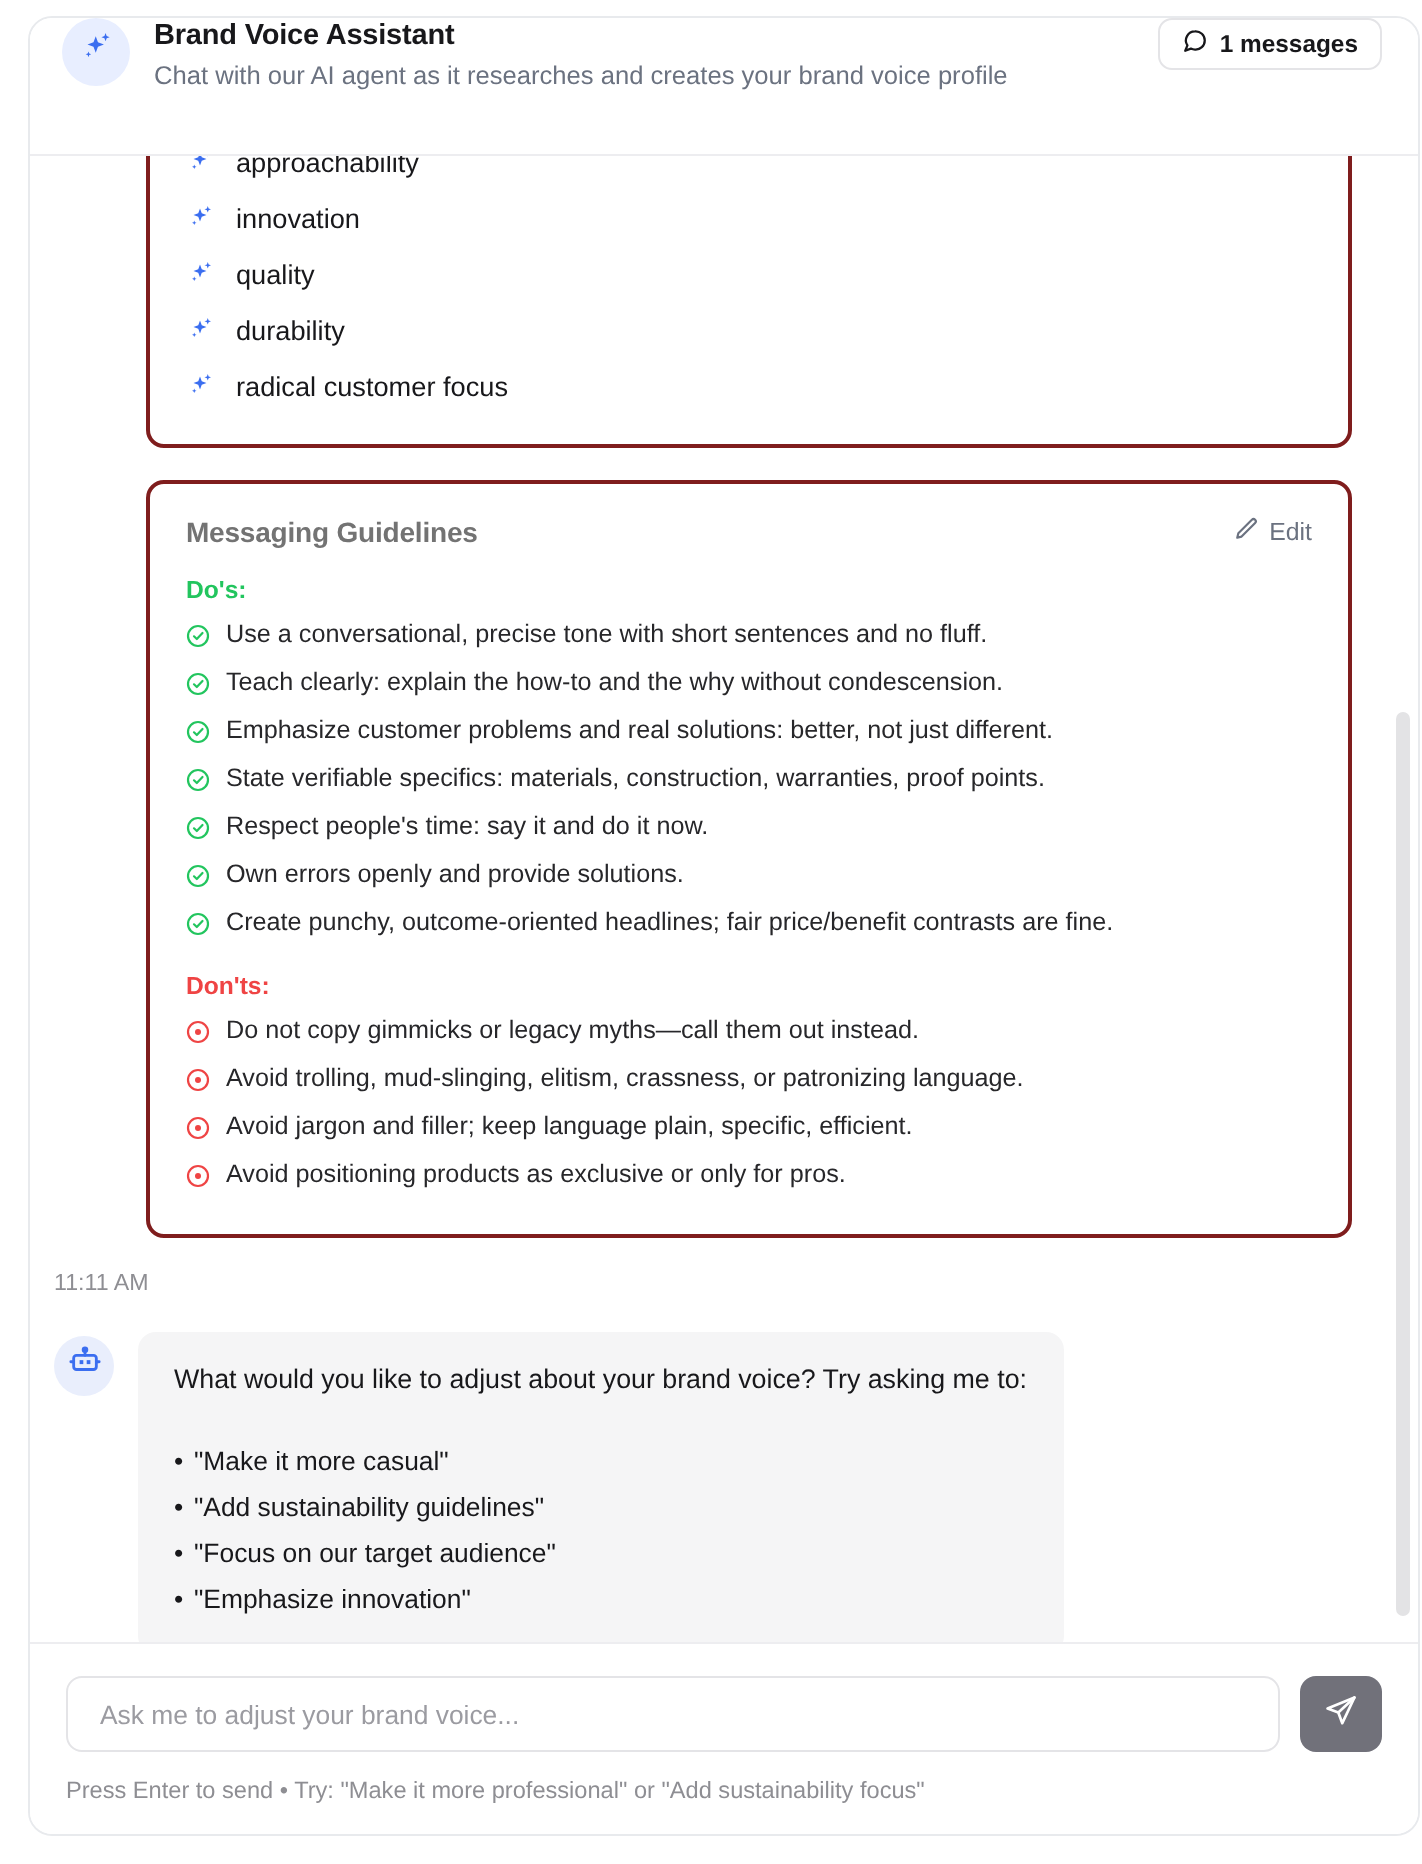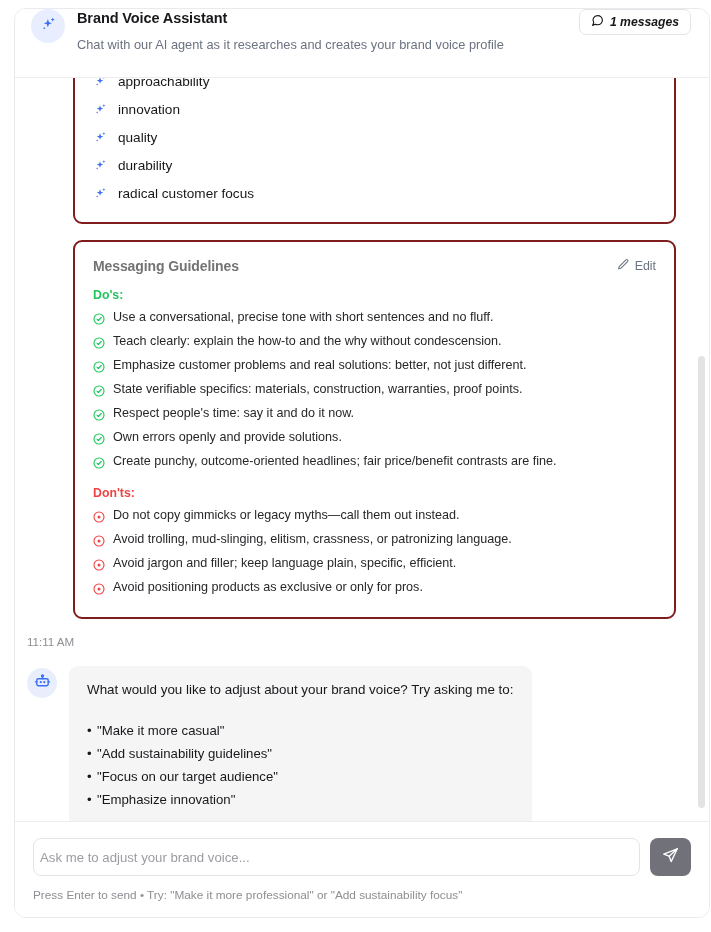--- a/index.html
+++ b/index.html
@@ -64,38 +64,37 @@
     font-weight: bold;
     color: #18181b;
     line-height: 18px;
     letter-spacing: -0.1px;
   }
 
   .header-sub {
     font-size: 12.8px;
     color: #6b7280;
     line-height: 18px;
-    margin-top: 9px;
+    margin-top: 2px;
   }
 
   .msg-badge {
     flex: 0 0 auto;
     display: flex;
     align-items: center;
     gap: 6px;
     height: 26px;
     padding: 0 11px;
     border: 1px solid #e4e4e7;
     border-radius: 7px;
     background: #ffffff;
     font-size: 12.2px;
     font-weight: bold;
     color: #18181b;
     white-space: nowrap;
-    font-style: italic;
   }
 
   
   .scroll-area {
     position: relative;
     flex: 1 1 auto;
     overflow: hidden;
     background: #ffffff;
   }
 
@@ -271,21 +270,21 @@
     display: flex;
     align-items: center;
     gap: 10px;
   }
 
   .composer-input {
     flex: 1 1 auto;
     height: 38px;
     border: 1px solid #e4e4e7;
     border-radius: 8px;
-    padding: 0 6px;
+    padding: 0 16px;
     font-size: 13.2px;
     font-family: inherit;
     color: #18181b;
     background: #ffffff;
     outline: none;
   }
   .composer-input::placeholder { color: #9b9ba1; }
 
   .send-btn {
     flex: 0 0 auto;

